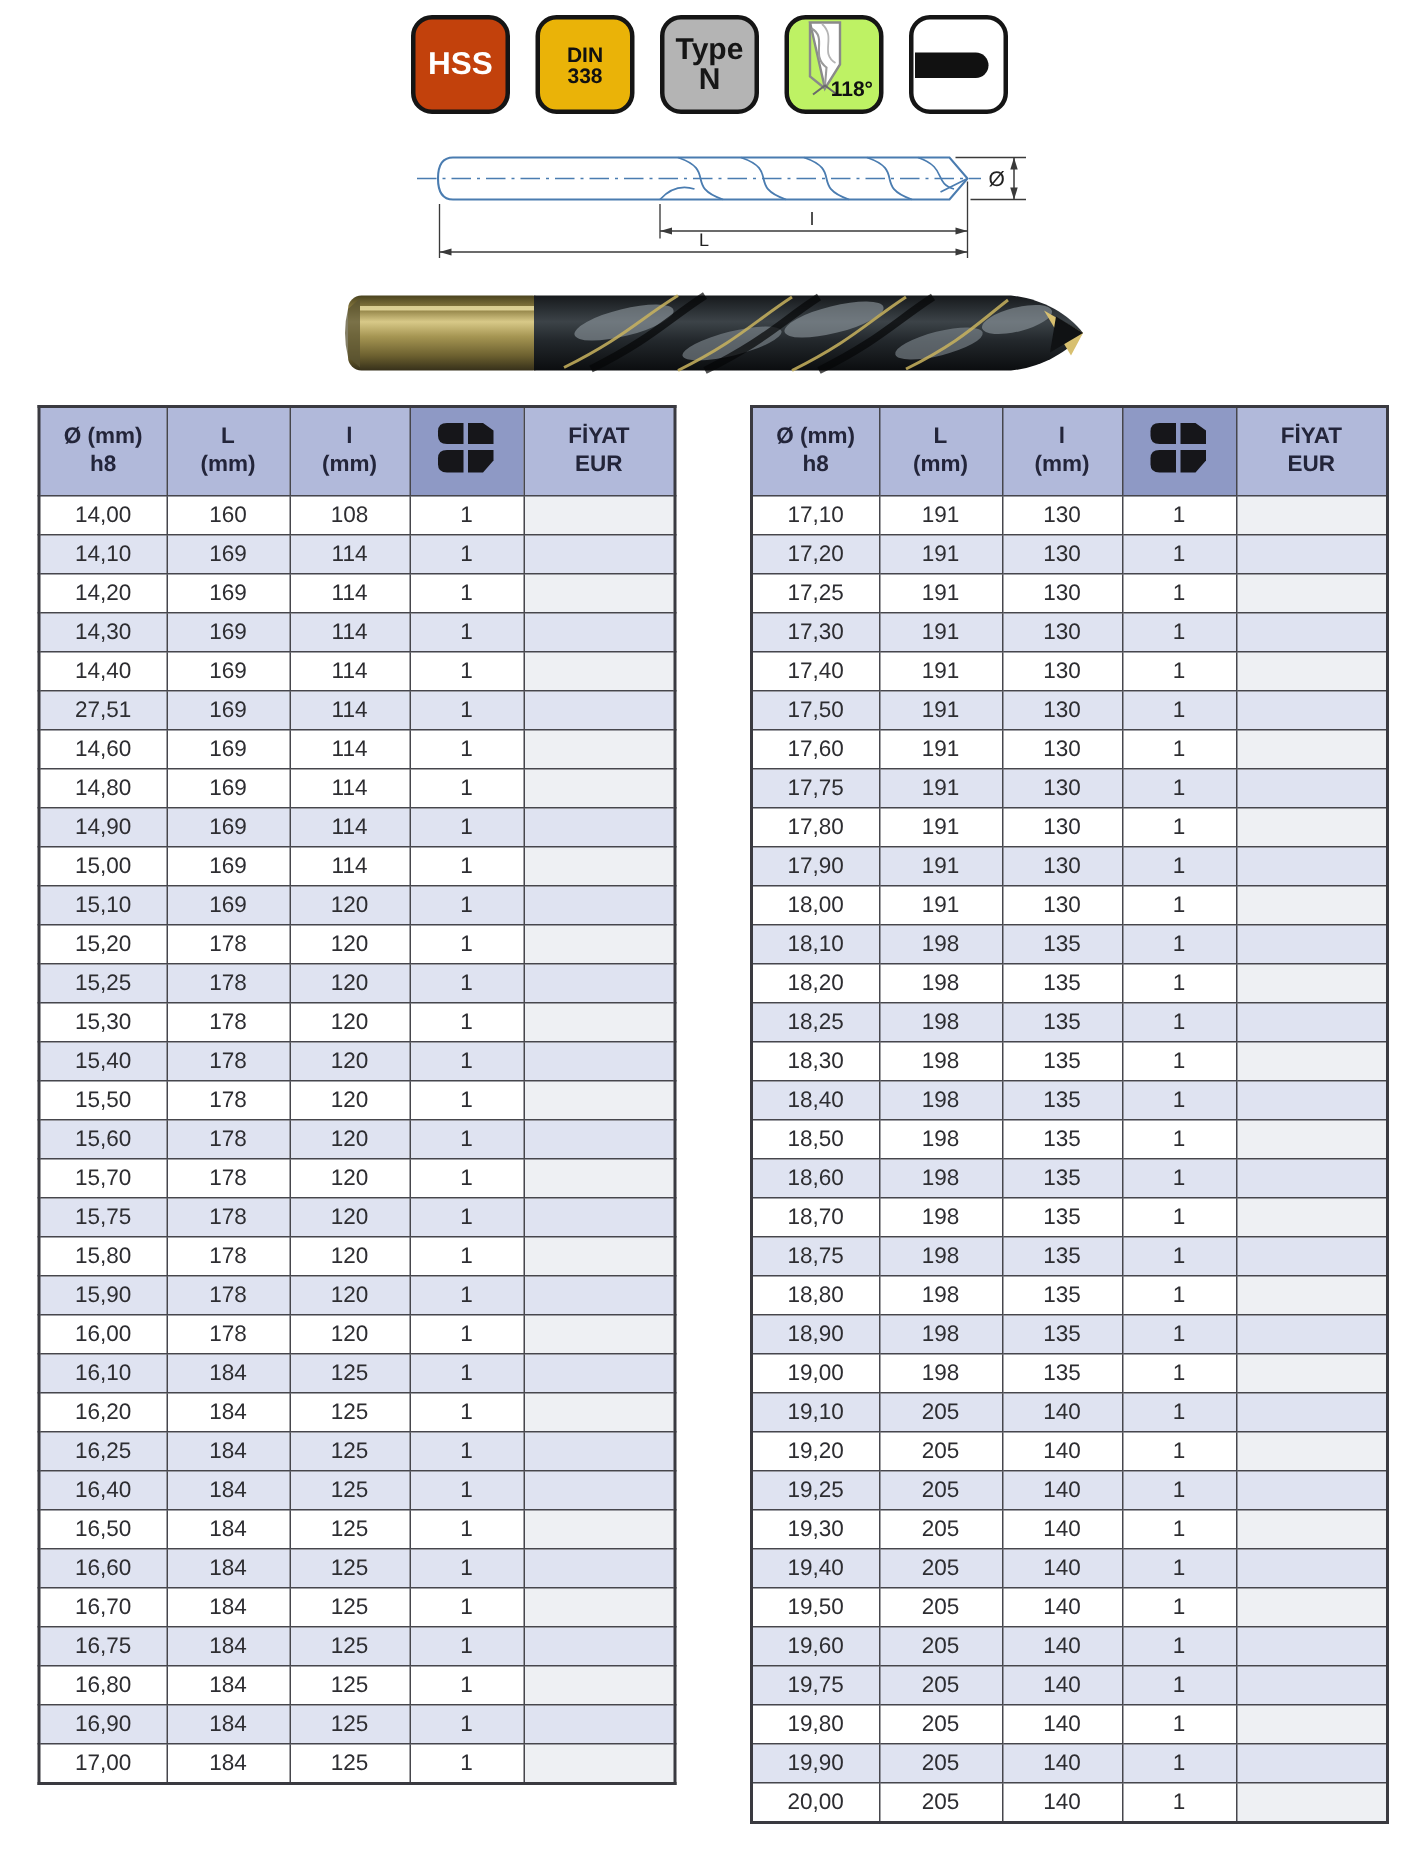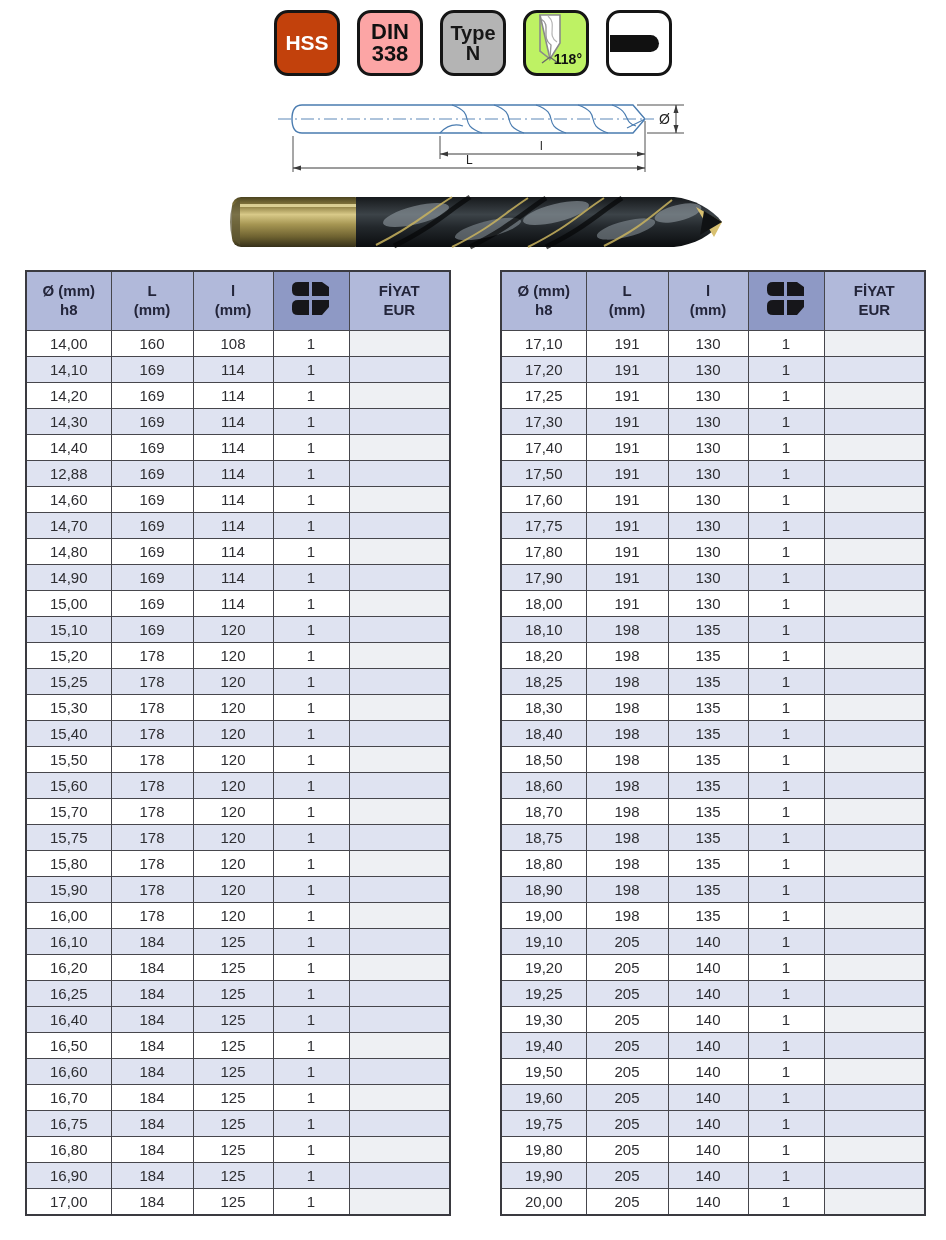--- a/index.html
+++ b/index.html
@@ -17,21 +17,21 @@
   }
   .badge{
     width:66px;height:66px;flex:0 0 66px;
     border:3px solid #151515;border-radius:14px;
     display:flex;align-items:center;justify-content:center;
     flex-direction:column;box-sizing:border-box;
     position:relative;overflow:hidden;
   }
   .badge .l1,.badge .l2{line-height:1.02;text-align:center;}
   .badge-hss{background:#c2410c;color:#ffffff;font-weight:bold;font-size:21px;}
-  .badge-din{background:#fca5a5;color:#111;font-weight:bold;font-size:22px;}
+  .badge-din{background:#eab308;color:#111;font-weight:bold;font-size:14px;}
   .badge-type{background:#b4b4b4;color:#161616;font-weight:bold;font-size:20px;}
   .badge-angle{background:#bef264;align-items:flex-end;}
   .badge-angle .angle-label{
     position:absolute;right:4px;bottom:6px;
     font-weight:bold;font-size:14px;color:#111;
   }
   .badge-shank{background:#ffffff;}
   .shank-bar{
     position:absolute;left:1px;top:22px;width:49px;height:17px;
     background:#111;border-radius:0 9px 9px 0;
@@ -247,35 +247,28 @@
           <td class="price"></td>
         </tr>
         <tr>
           <td>14,40</td>
           <td>169</td>
           <td>114</td>
           <td>1</td>
           <td class="price"></td>
         </tr>
         <tr class="stripe">
-          <td>12,88</td>
+          <td>27,51</td>
           <td>169</td>
           <td>114</td>
           <td>1</td>
           <td class="price"></td>
         </tr>
         <tr>
           <td>14,60</td>
-          <td>169</td>
-          <td>114</td>
-          <td>1</td>
-          <td class="price"></td>
-        </tr>
-        <tr class="stripe">
-          <td>14,70</td>
           <td>169</td>
           <td>114</td>
           <td>1</td>
           <td class="price"></td>
         </tr>
         <tr>
           <td>14,80</td>
           <td>169</td>
           <td>114</td>
           <td>1</td>

